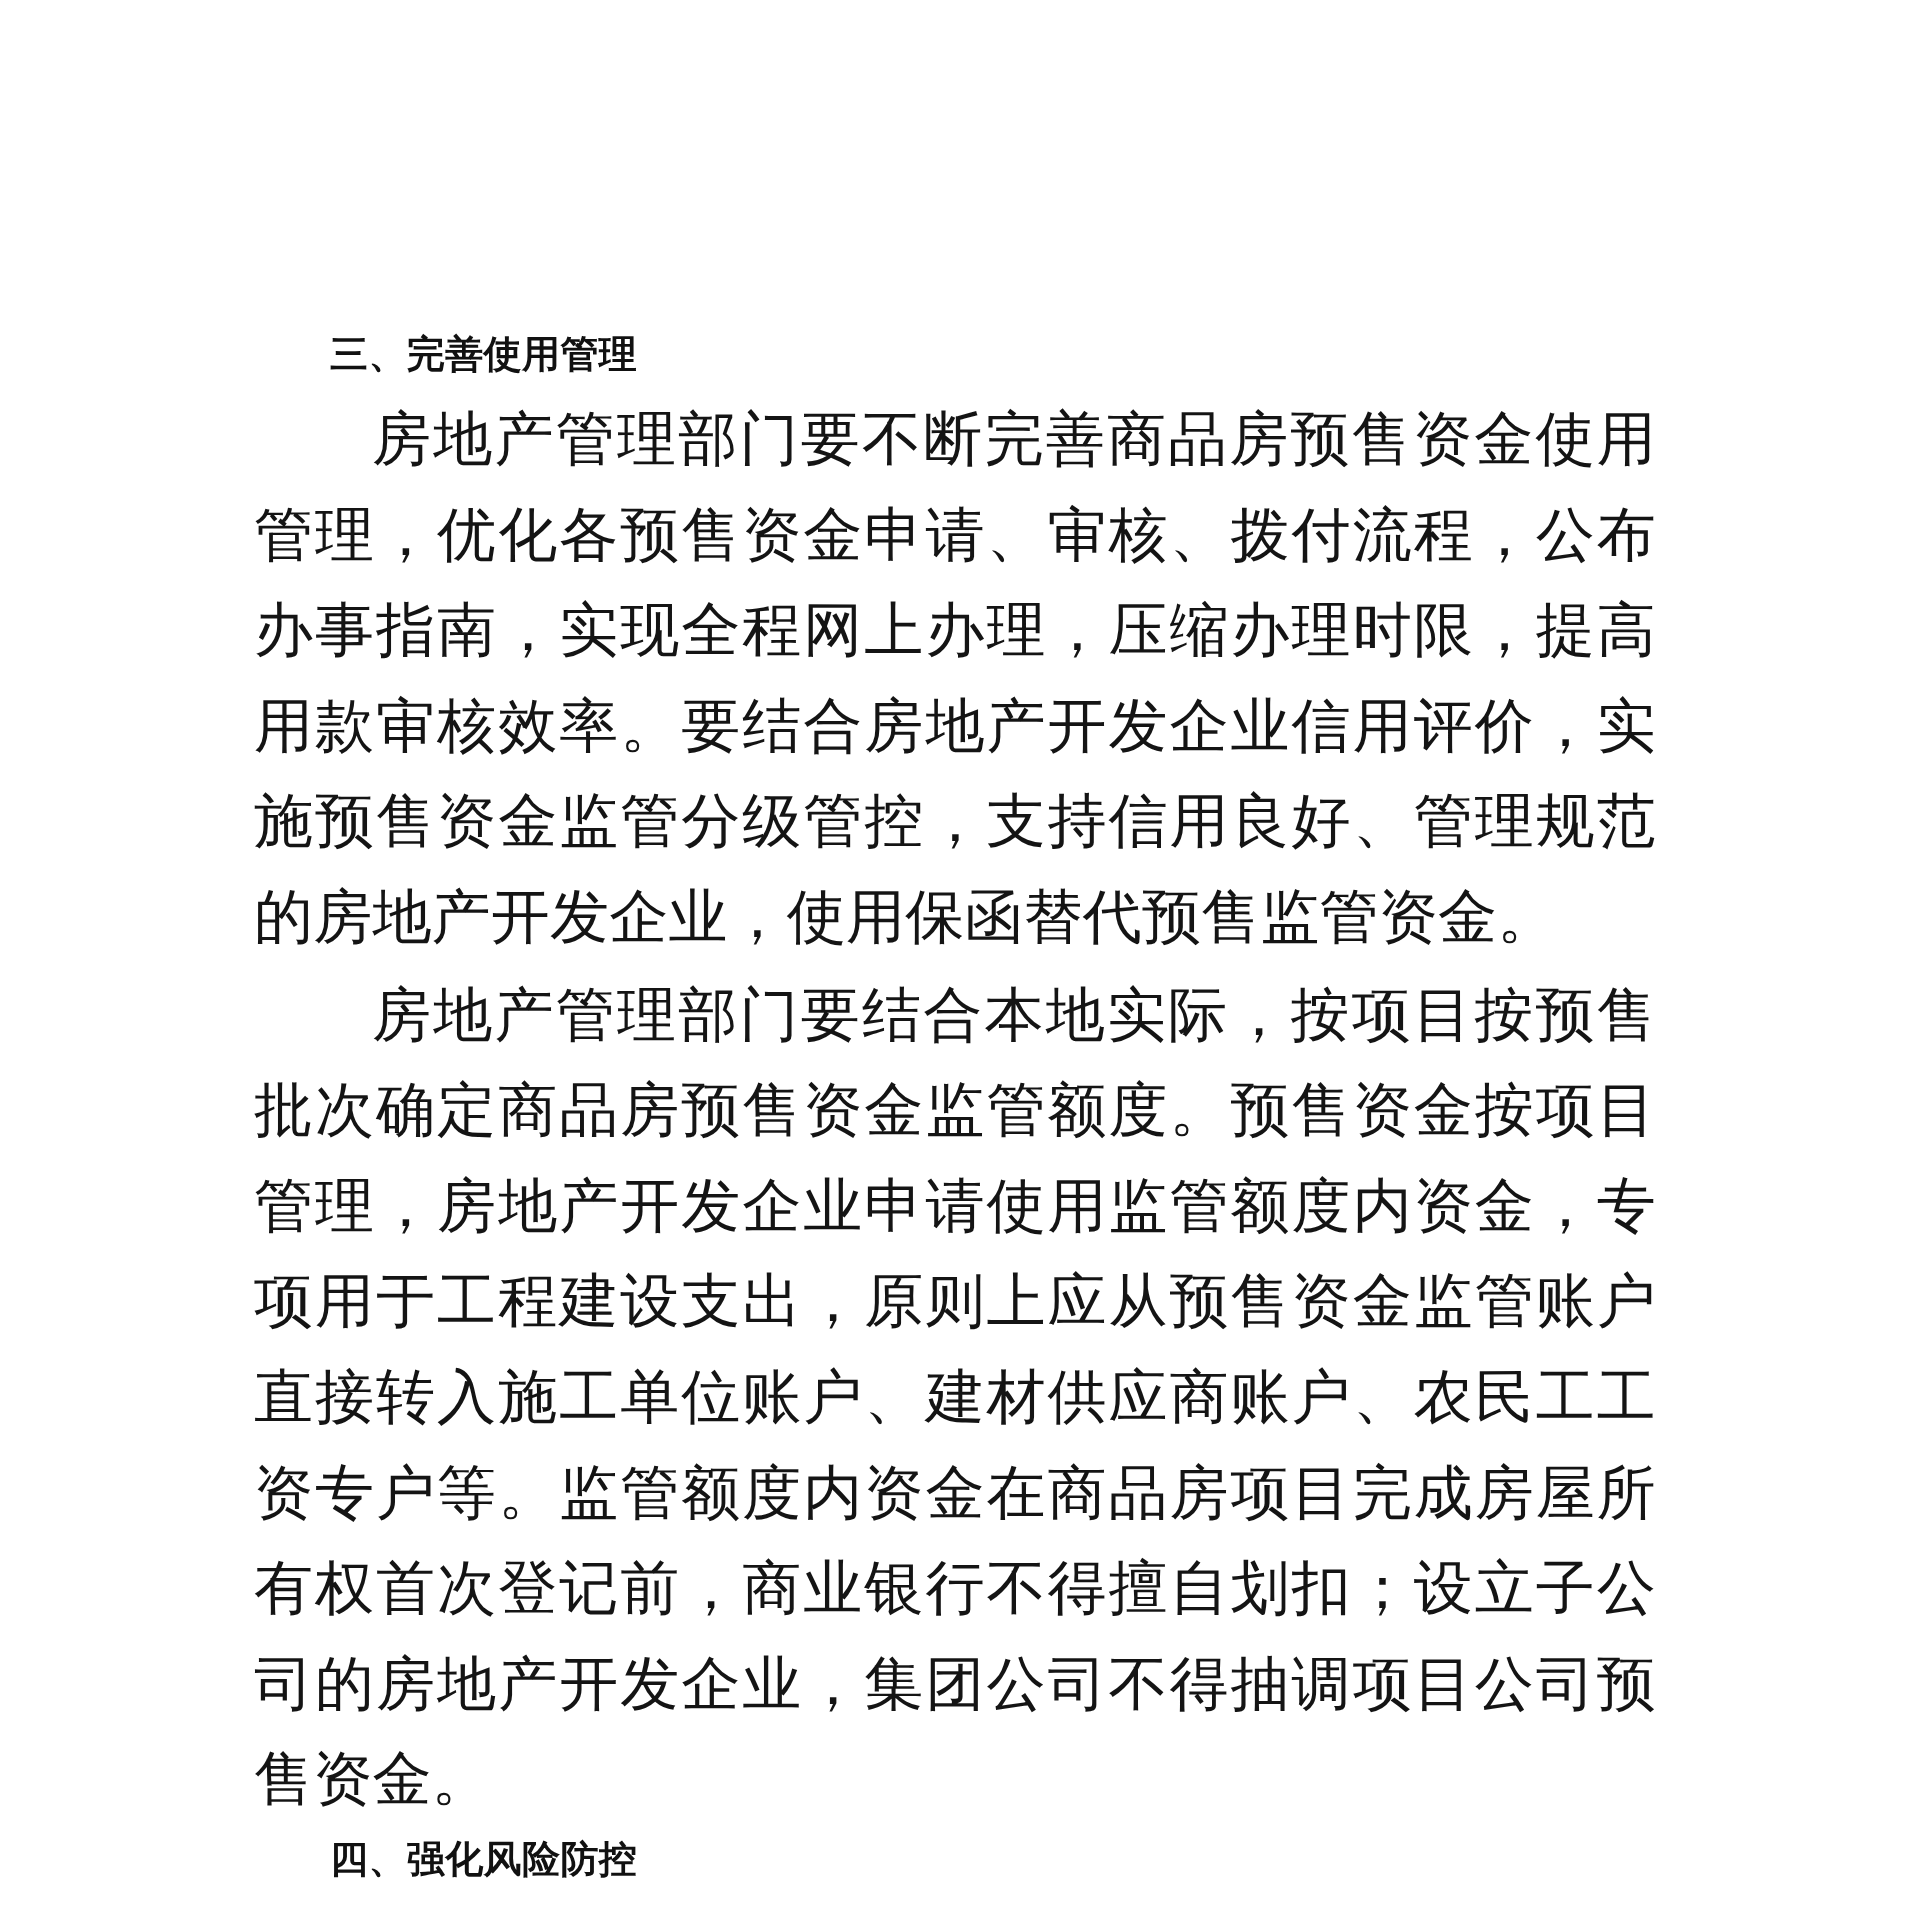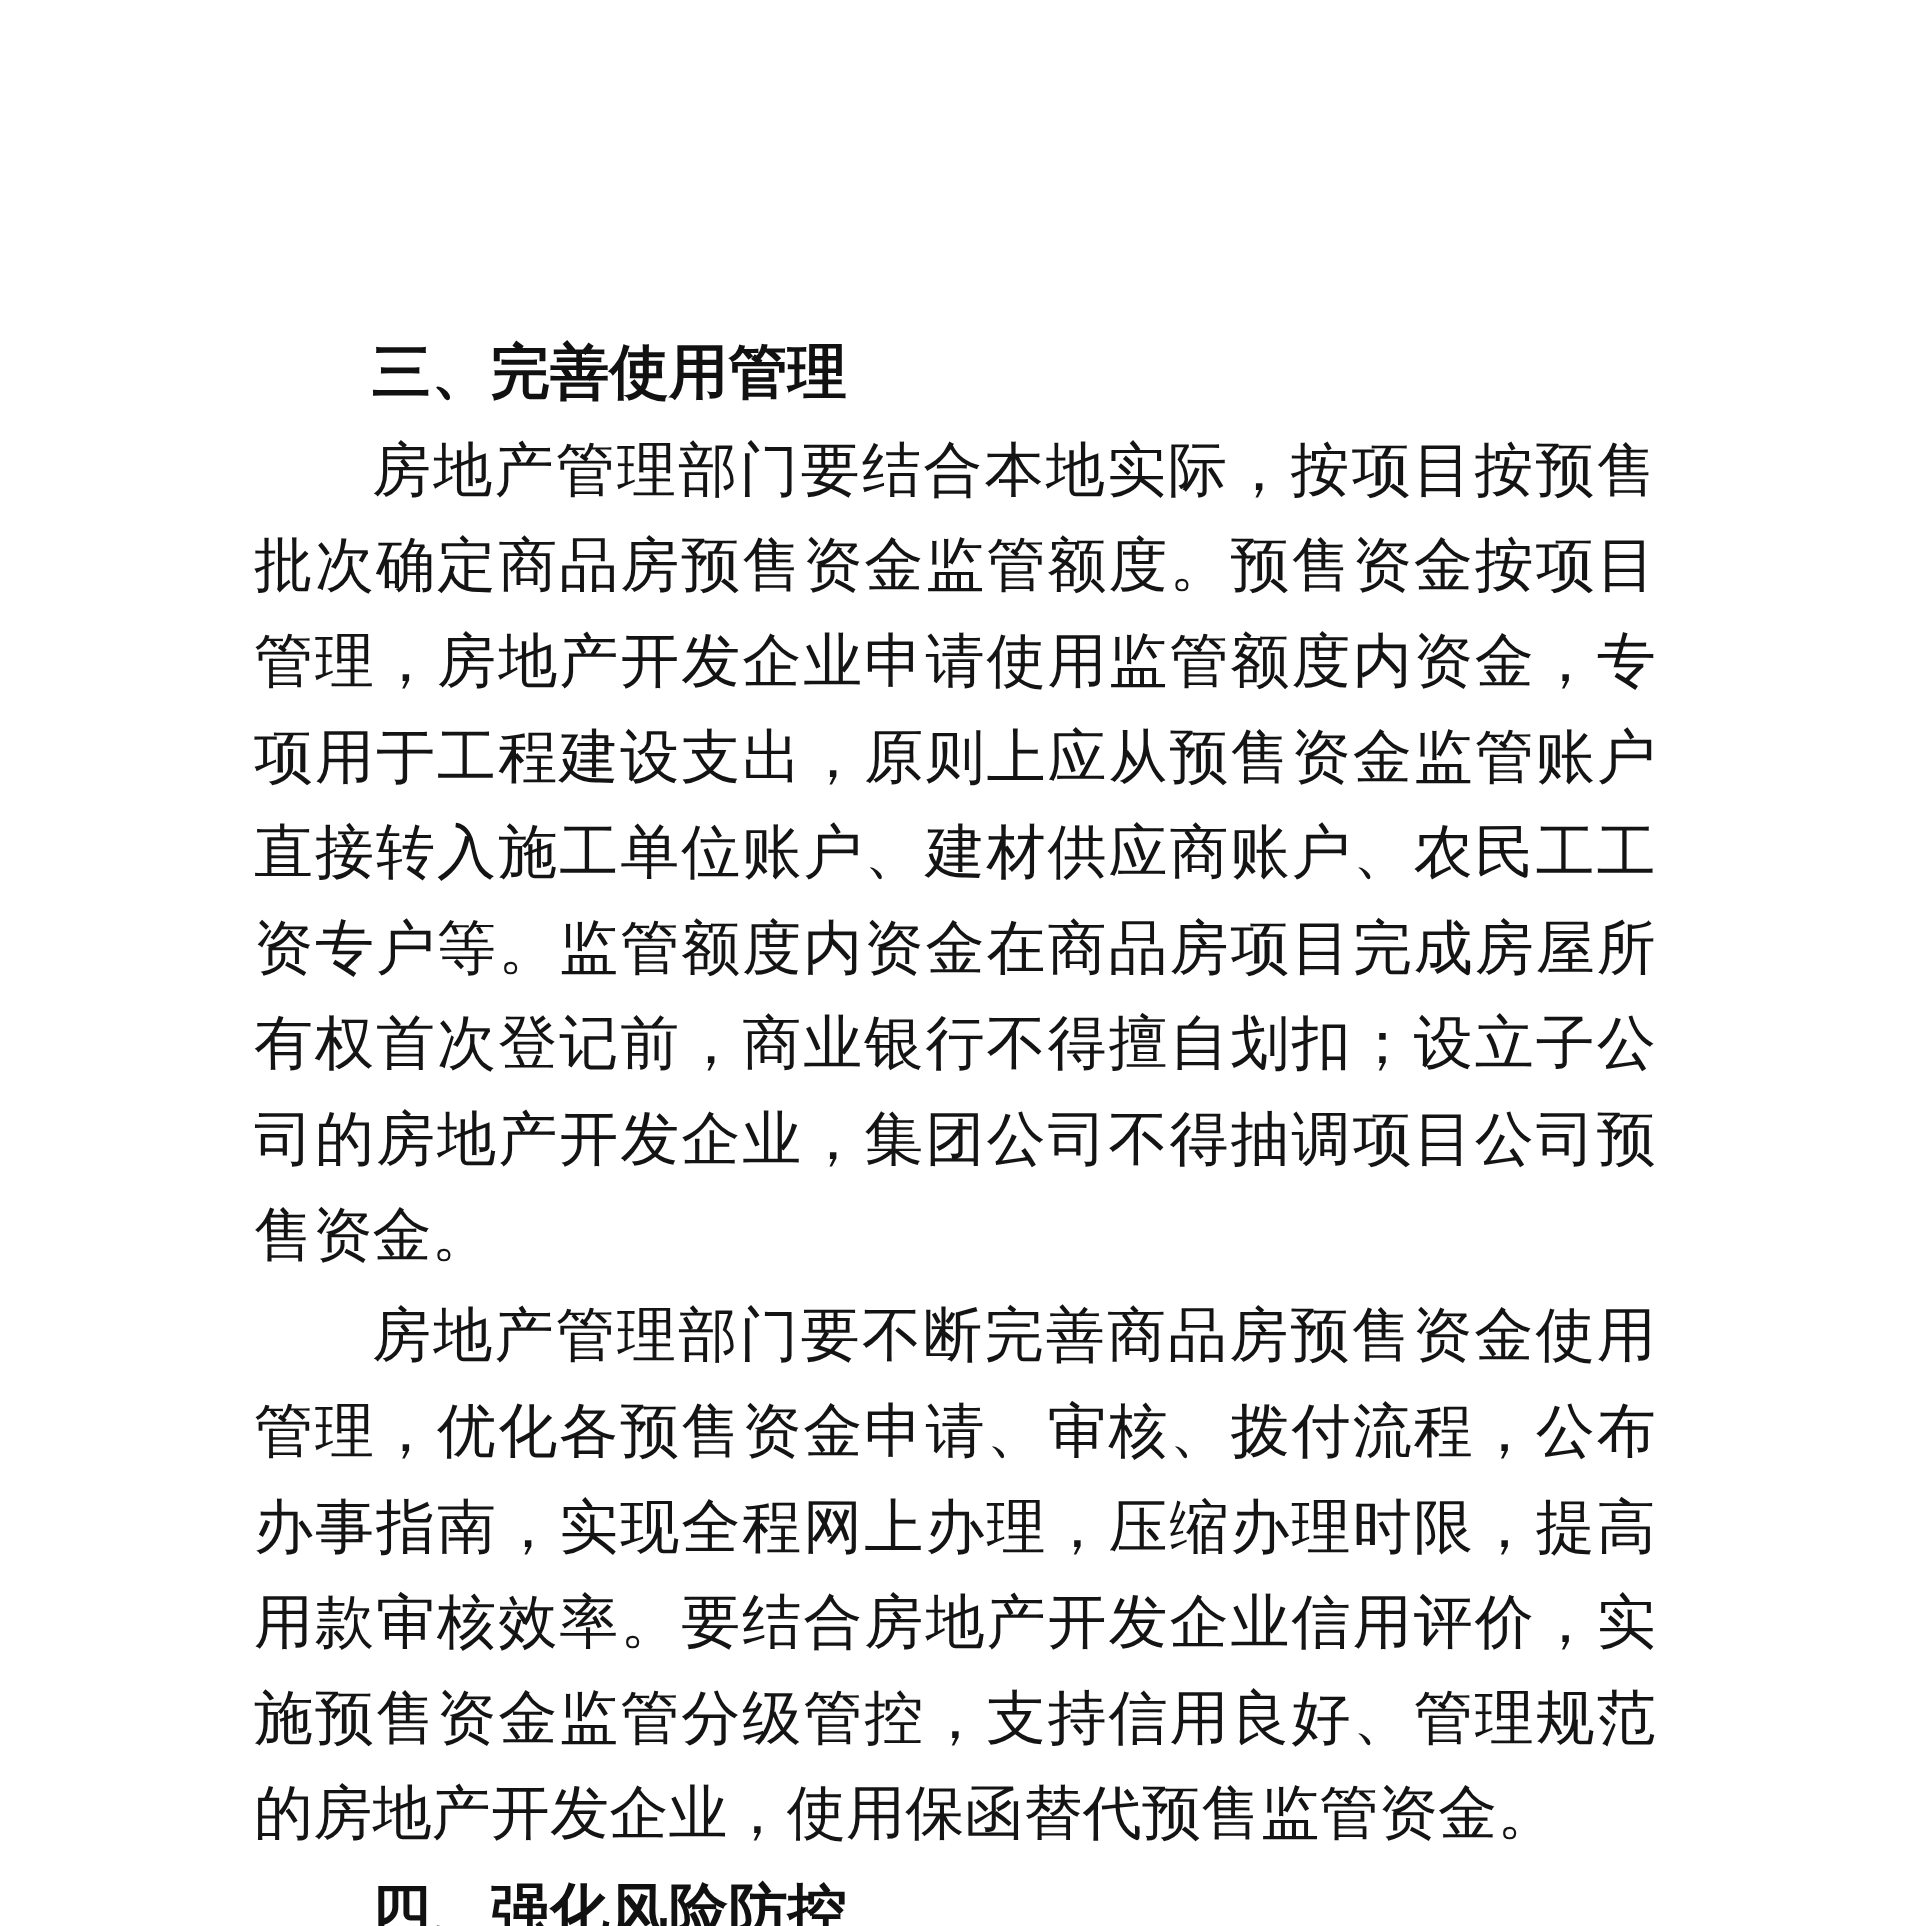--- a/index.html
+++ b/index.html
@@ -32,39 +32,39 @@
     letter-spacing: 0.2px;
     text-align: justify;
     text-justify: inter-ideograph;
     margin: 0 0 2.3px 0;
     text-indent: 2em;
     font-family: "DejaVu Sans", "Liberation Sans", sans-serif;
     font-weight: 500;
     color: #141414;
   }
   .heading {
-    font-size: 59px;
+    font-size: 38px;
     line-height: 1.62;
     margin: 0 0 2.3px 0;
     text-indent: 2em;
     font-family: "DejaVu Sans", "Liberation Sans", sans-serif;
     font-weight: 700;
     color: #111111;
     letter-spacing: 0.4px;
   }
   .para.tight {
     margin-top: 5.4px;
   }
 </style>
 </head>
 <body>
 
 <div class="page">
   <div class="doc-body">
     <div class="heading">三、完善使用管理</div>
+    <div class="para tight">房地产管理部门要不断完善商品房预售资金使用管理，优化各预售资金申请、审核、拨付流程，公布办事指南，实现全程网上办理，压缩办理时限，提高用款审核效率。要结合房地产开发企业信用评价，实施预售资金监管分级管控，支持信用良好、管理规范的房地产开发企业，使用保函替代预售监管资金。</div>
     <div class="para">房地产管理部门要结合本地实际，按项目按预售批次确定商品房预售资金监管额度。预售资金按项目管理，房地产开发企业申请使用监管额度内资金，专项用于工程建设支出，原则上应从预售资金监管账户直接转入施工单位账户、建材供应商账户、农民工工资专户等。监管额度内资金在商品房项目完成房屋所有权首次登记前，商业银行不得擅自划扣；设立子公司的房地产开发企业，集团公司不得抽调项目公司预售资金。</div>
-    <div class="para tight">房地产管理部门要不断完善商品房预售资金使用管理，优化各预售资金申请、审核、拨付流程，公布办事指南，实现全程网上办理，压缩办理时限，提高用款审核效率。要结合房地产开发企业信用评价，实施预售资金监管分级管控，支持信用良好、管理规范的房地产开发企业，使用保函替代预售监管资金。</div>
     <div class="heading">四、强化风险防控</div>
 
   </div>
 
 </div>
 
 
 </body></html>

